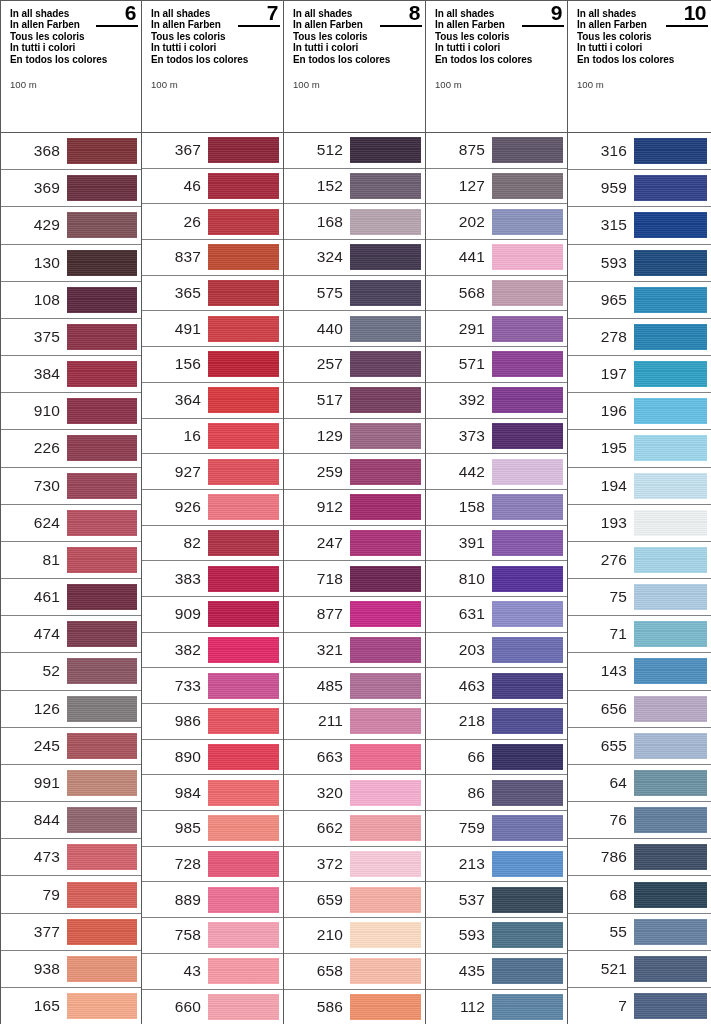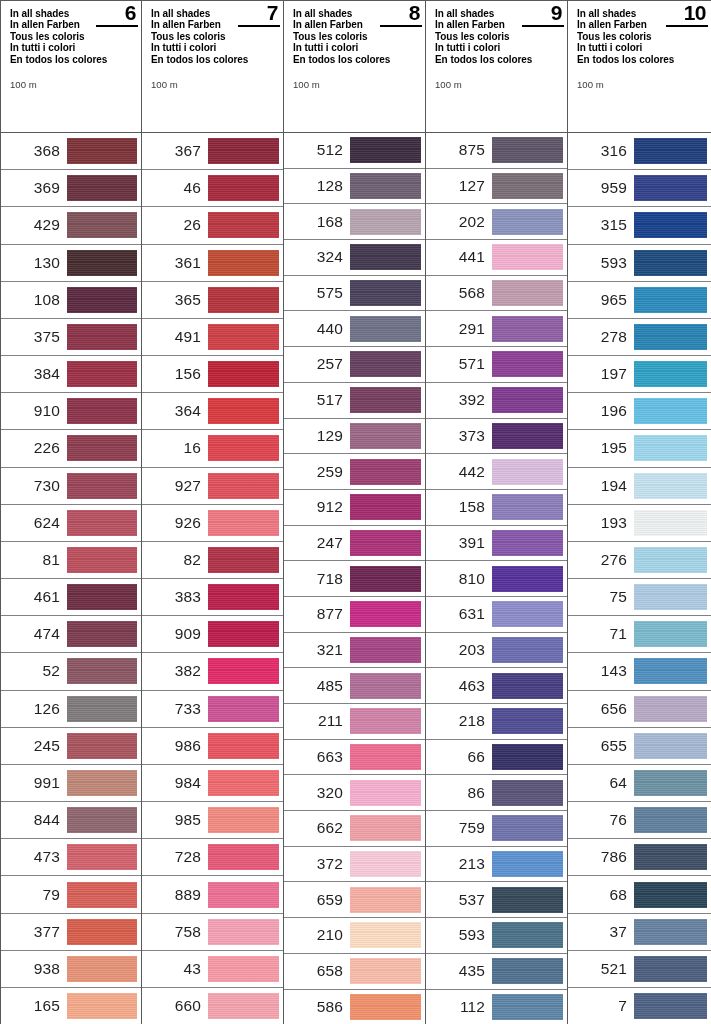--- a/index.html
+++ b/index.html
@@ -334,21 +334,21 @@
             <div class="grain"></div>
           </div>
         </div>
         <div class="row">
           <div class="row-num">26</div>
           <div class="swatch" style="background: rgb(187, 55, 65);">
             <div class="grain"></div>
           </div>
         </div>
         <div class="row">
-          <div class="row-num">361</div>
+          <div class="row-num">837</div>
           <div class="swatch" style="background: rgb(192, 75, 50);">
             <div class="grain"></div>
           </div>
         </div>
         <div class="row">
           <div class="row-num">365</div>
           <div class="swatch" style="background: rgb(179, 51, 60);">
             <div class="grain"></div>
           </div>
         </div>
@@ -414,20 +414,26 @@
         </div>
         <div class="row">
           <div class="row-num">733</div>
           <div class="swatch" style="background: rgb(205, 82, 149);">
             <div class="grain"></div>
           </div>
         </div>
         <div class="row">
           <div class="row-num">986</div>
           <div class="swatch" style="background: rgb(232, 83, 96);">
+            <div class="grain"></div>
+          </div>
+        </div>
+        <div class="row">
+          <div class="row-num">890</div>
+          <div class="swatch" style="background: rgb(228, 61, 86);">
             <div class="grain"></div>
           </div>
         </div>
         <div class="row">
           <div class="row-num">984</div>
           <div class="swatch" style="background: rgb(239, 106, 110);">
             <div class="grain"></div>
           </div>
         </div>
         <div class="row">
@@ -482,21 +488,21 @@
         <div class="hdr-length">100 m</div>
       </div>
       <div class="rows">
         <div class="row">
           <div class="row-num">512</div>
           <div class="swatch" style="background: rgb(59, 43, 64);">
             <div class="grain"></div>
           </div>
         </div>
         <div class="row">
-          <div class="row-num">128</div>
+          <div class="row-num">152</div>
           <div class="swatch" style="background: rgb(109, 95, 114);">
             <div class="grain"></div>
           </div>
         </div>
         <div class="row">
           <div class="row-num">168</div>
           <div class="swatch" style="background: rgb(183, 164, 176);">
             <div class="grain"></div>
           </div>
         </div>
@@ -934,21 +940,21 @@
             <div class="grain"></div>
           </div>
         </div>
         <div class="row">
           <div class="row-num">68</div>
           <div class="swatch" style="background: rgb(42, 68, 86);">
             <div class="grain"></div>
           </div>
         </div>
         <div class="row">
-          <div class="row-num">37</div>
+          <div class="row-num">55</div>
           <div class="swatch" style="background: rgb(102, 129, 161);">
             <div class="grain"></div>
           </div>
         </div>
         <div class="row">
           <div class="row-num">521</div>
           <div class="swatch" style="background: rgb(76, 94, 126);">
             <div class="grain"></div>
           </div>
         </div>

